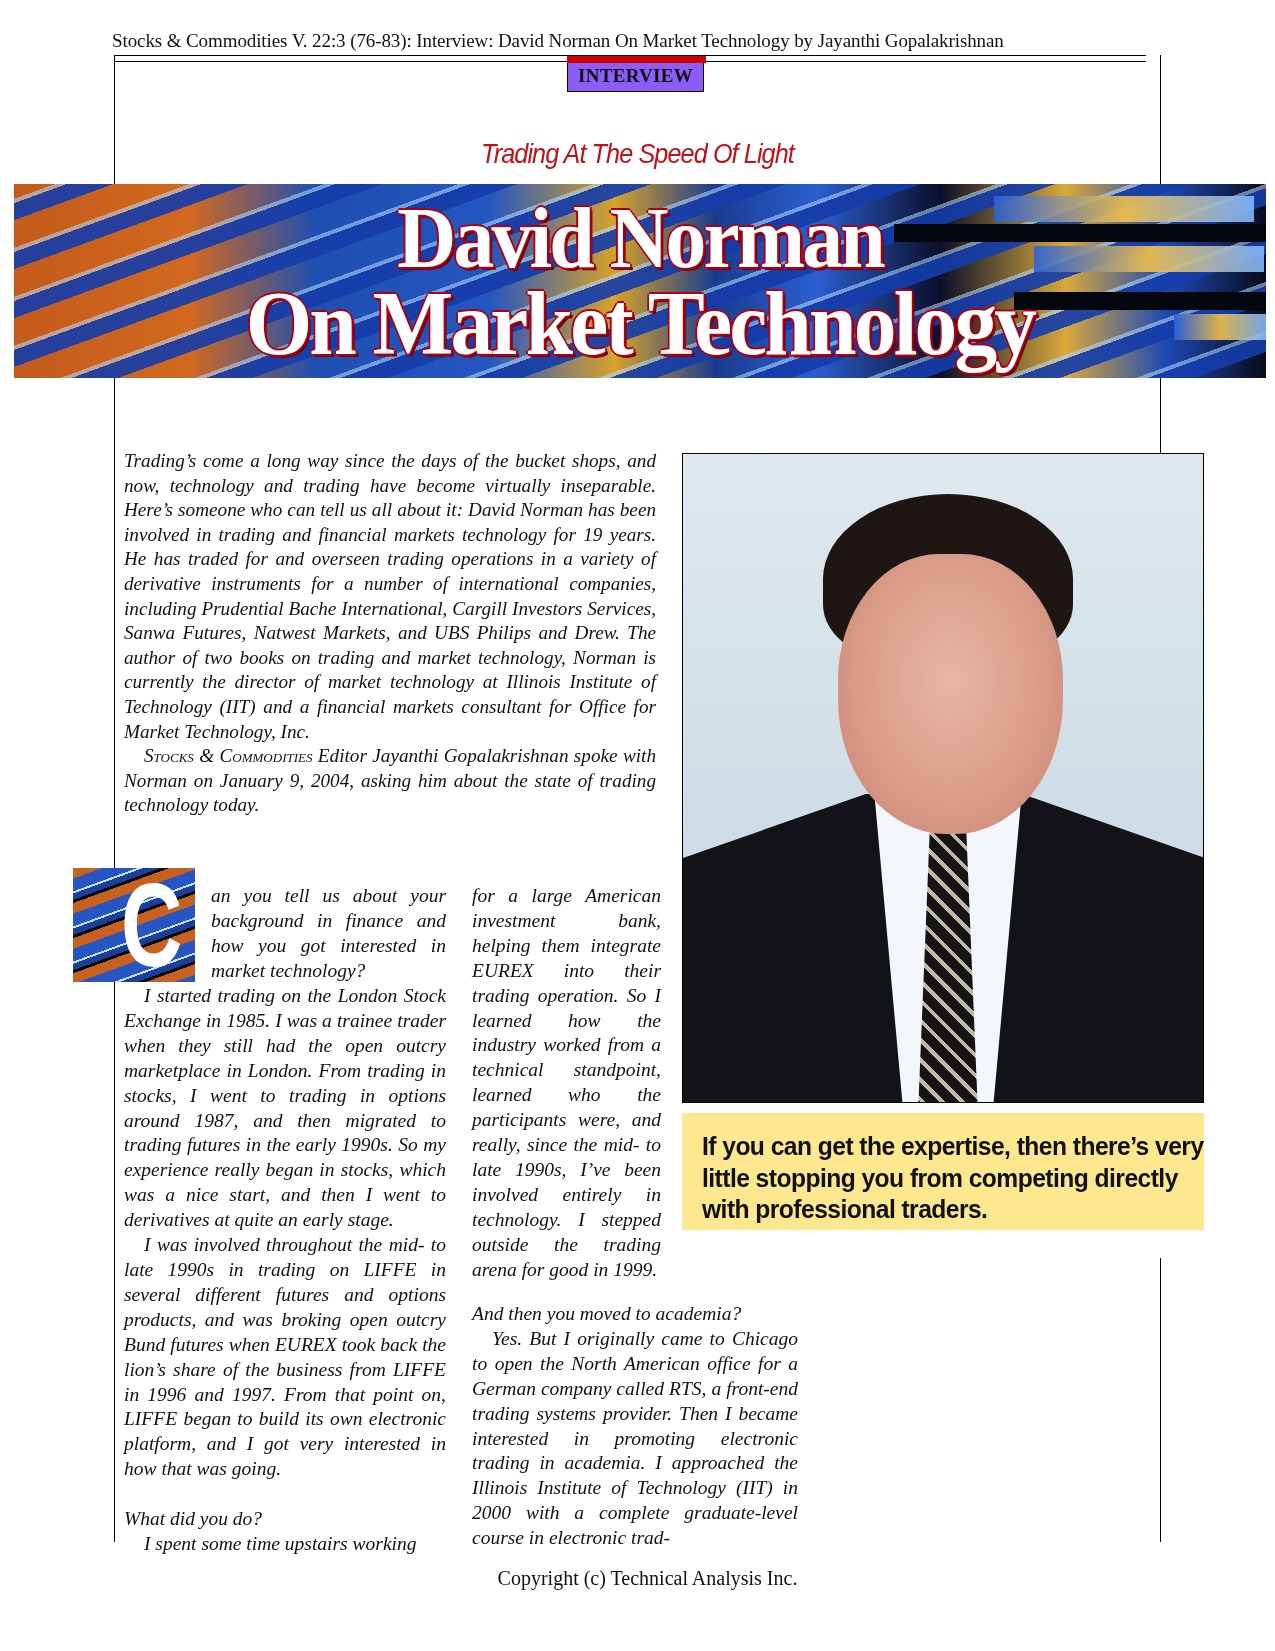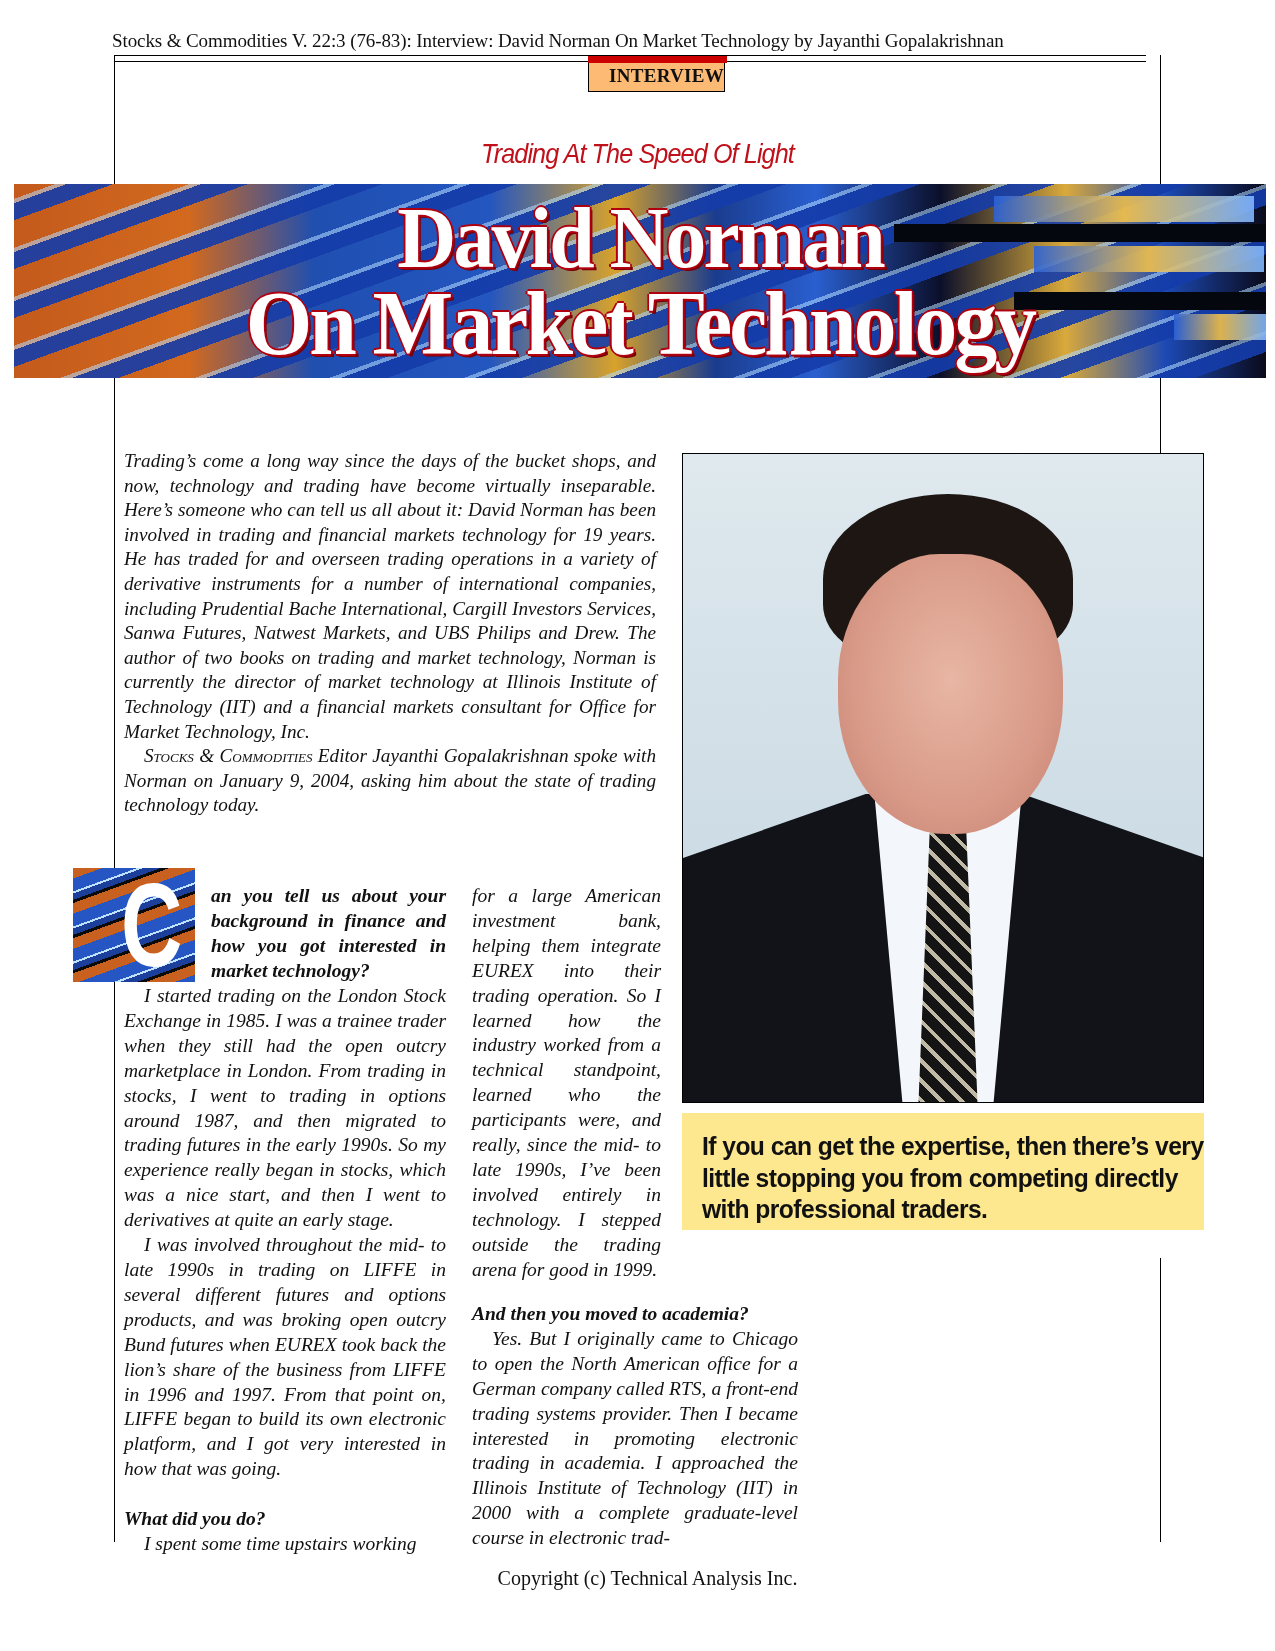--- a/index.html
+++ b/index.html
@@ -4,21 +4,21 @@
 <style>
   html, body { margin: 0; padding: 0; background: #ffffff; }
   body { width: 1275px; height: 1651px; position: relative; overflow: hidden; font-family: "Liberation Serif", serif; color: #111; }
 
   .running-head { position: absolute; left: 112px; top: 30px; font-size: 19px; white-space: nowrap; letter-spacing: -0.1px; text-align: right; }
   .rule-top { position: absolute; left: 114px; top: 55px; width: 1032px; height: 1px; background: #000; }
   .rule-top2 { position: absolute; left: 114px; top: 61px; width: 1032px; height: 1px; background: #000; }
   .vrule-left { position: absolute; left: 114px; width: 1px; background: #000; }
   .vrule-right { position: absolute; left: 1160px; width: 1px; background: #000; }
 
-  .section-tag { position: absolute; left: 588px; top: 56px; width: 137px; height: 36px; border: 1px solid #000; border-top: none; background: #fdba74; text-align: right; box-sizing: border-box; }
+  .section-tag { position: absolute; left: 567px; top: 56px; width: 137px; height: 36px; border: 1px solid #000; border-top: none; background: #8b5cf6; text-align: center; box-sizing: border-box; }
   .section-tag .bar { position: absolute; left: -1px; top: 0; width: 139px; height: 7px; background: #cc0000; }
   .section-tag span { display: block; padding-top: 9px; font-weight: bold; font-size: 19px; letter-spacing: 0.3px; }
 
   .kicker { position: absolute; left: 0; top: 138px; width: 1275px; text-align: center; font-family: "Liberation Sans", sans-serif; font-style: italic; font-size: 28px; color: #c0101a; letter-spacing: -1px; transform: scaleX(0.9); }
 
   .banner { position: absolute; left: 14px; top: 184px; width: 1252px; height: 194px; overflow: hidden;
     background:
       repeating-linear-gradient(160deg, rgba(255,255,255,0) 0 14px, rgba(180,220,255,0.55) 14px 18px, rgba(20,60,170,0.9) 18px 34px, rgba(0,0,0,0) 34px 46px),
       linear-gradient(90deg, #c45a1c 0%, #d2691e 14%, #1f4fb0 24%, #2456c0 38%, #d8a22a 48%, #1a3c8e 56%, #2a5fd0 64%, #0b0f2a 74%, #d9a93b 84%, #1c49b4 92%, #0a0a1a 100%); }
   .banner .stripe { position: absolute; height: 18px; background: #05070f; }
@@ -43,21 +43,21 @@
 
   .pullquote { position: absolute; left: 682px; top: 1113px; width: 522px; height: 117px; background: #fde88f; box-sizing: border-box; padding: 18px 18px 0 20px; }
   .pullquote p { margin: 0; font-family: "Liberation Sans", sans-serif; font-weight: bold; font-size: 26.5px; line-height: 31.5px; letter-spacing: -0.6px; transform: scaleX(0.93); transform-origin: left top; width: 540px; }
 
   .dropcap { position: absolute; left: 73px; top: 868px; width: 122px; height: 114px; overflow: hidden;
     background: repeating-linear-gradient(160deg, #c8601f 0 10px, #2656c4 10px 22px, #bfe3ff 22px 24px, #1b3f9a 24px 30px, #0a0a0a 30px 33px); }
   .dropcap span { position: absolute; left: 48px; top: -2px; font-family: "Liberation Sans", sans-serif; font-weight: bold; font-size: 118px; line-height: 118px; color: #fff; transform: scaleX(0.72); transform-origin: left top; }
 
   .col { position: absolute; font-size: 19.5px; line-height: 24.9px; text-align: justify; hyphens: manual; }
   .col p { margin: 0; font-style: italic; }
-  .col .q { font-weight: bold; font-style: italic; }
+  .col .q { font-weight: normal; font-style: italic; }
   .col .ind { text-indent: 20px; }
   .col .gap { margin-top: 24.9px; }
 
   .col1a { left: 211px; top: 884px; width: 235px; }
   .col1 { left: 124px; top: 984px; width: 322px; }
   .col2 { left: 472px; top: 884px; width: 189px; }
   .col2b { left: 472px; top: 1302px; width: 326px; }
   .col3 { left: 823px; top: 1302px; width: 324px; }
 
   .footer { position: absolute; left: 10px; top: 1567px; width: 1275px; text-align: center; font-size: 20px; }

